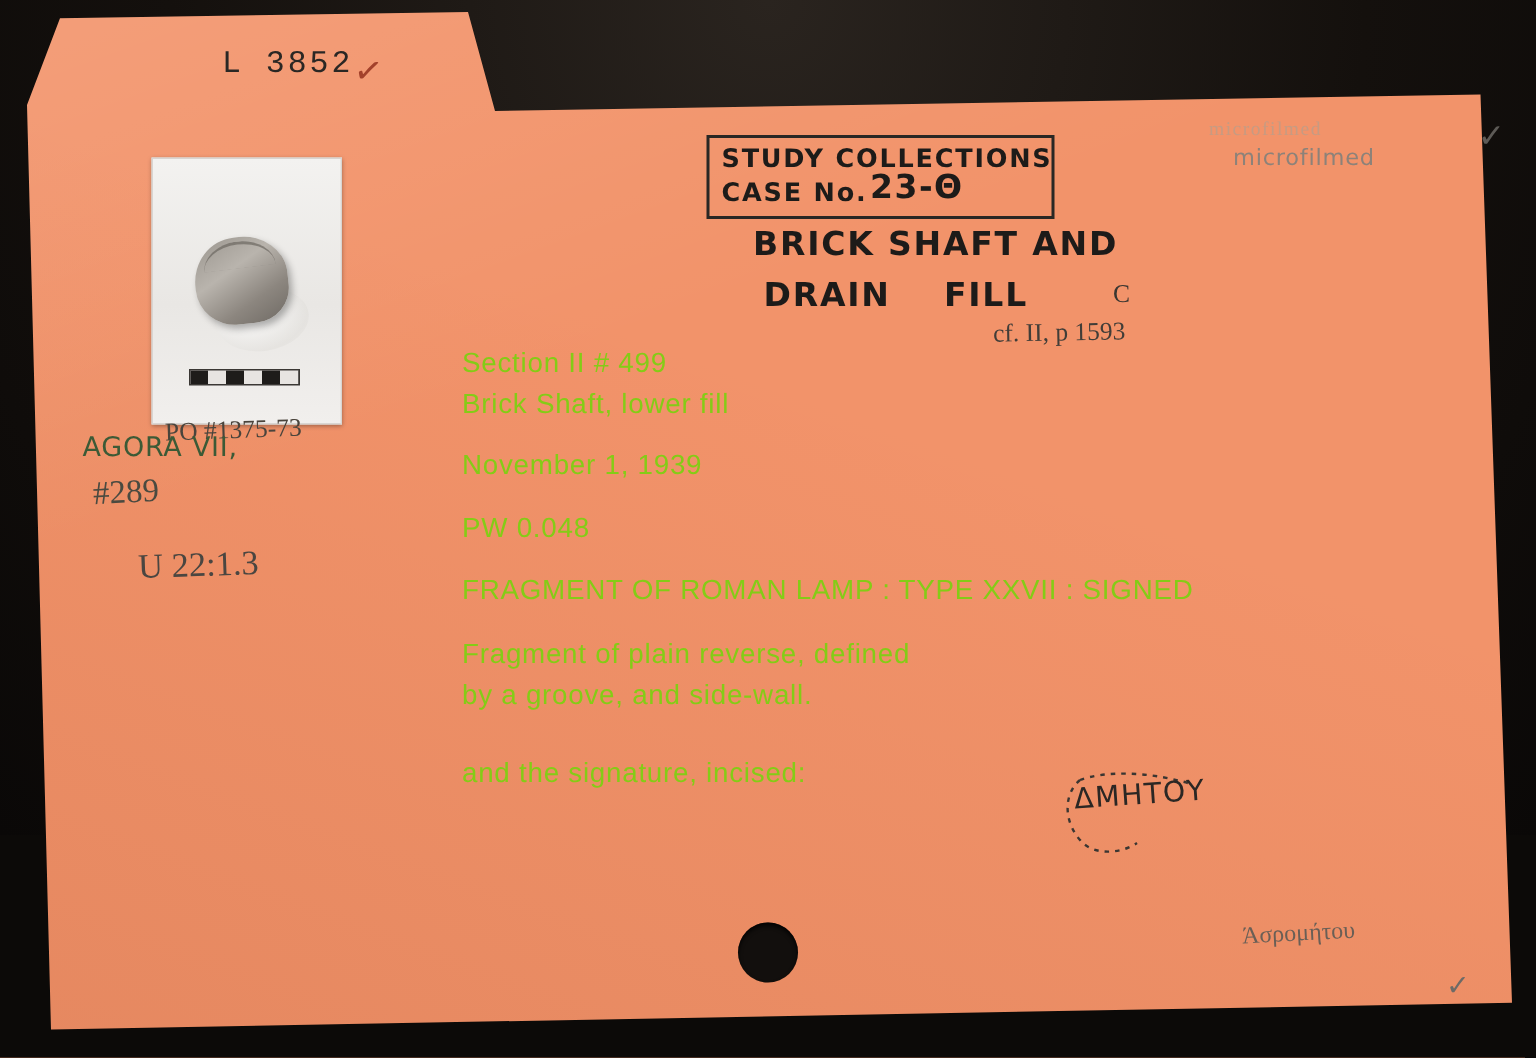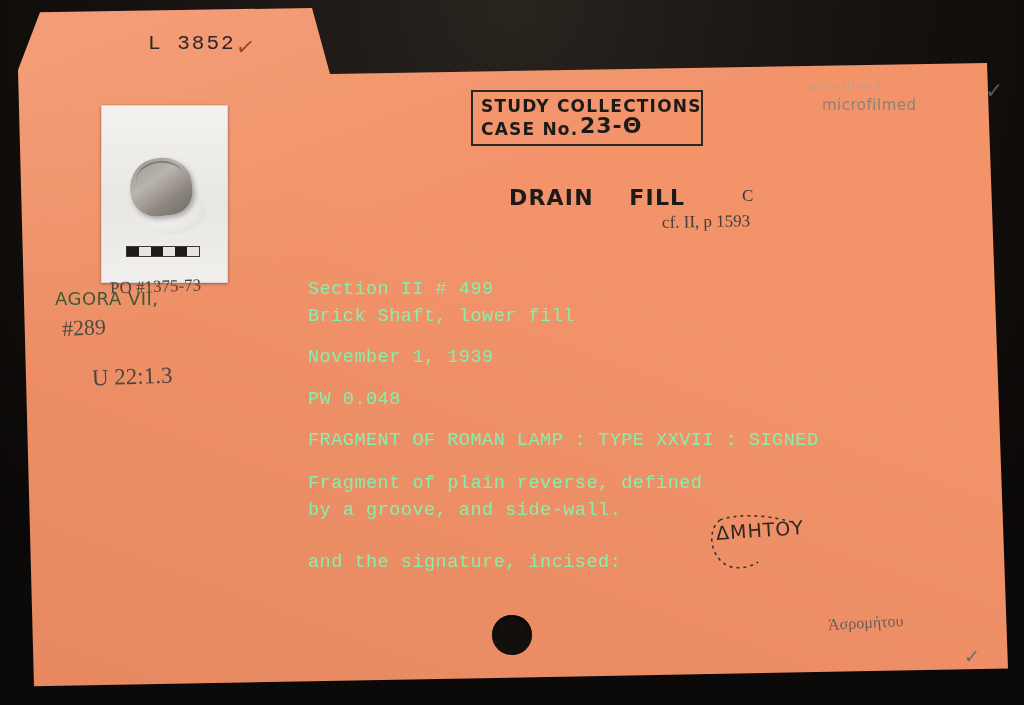--- a/index.html
+++ b/index.html
@@ -61,24 +61,23 @@
   }
 
   .txt {
     position: absolute;
     white-space: pre;
     color: #23211f;
   }
 
   
   .mono {
-    font-family: Liberation Mono, monospace;
-    color: #86efac;
+    font-family: Liberation Sans, sans-serif;
+    color: #84cc16;
     letter-spacing: 0.5px;
-    margin-top: 48px;
   }
 
   
   .stamp {
     font-family: "DejaVu Sans", sans-serif;
     font-weight: bold;
     color: #1d1b19;
     letter-spacing: 1.2px;
   }
 
@@ -353,20 +352,21 @@
   <div id="stamp-box"></div>
   <div class="txt stamp" id="stamp-line1">STUDY COLLECTIONS</div>
   <div class="txt stamp" id="stamp-line2">CASE No.</div>
   <div class="txt" id="case-number">23-Θ</div>
 
   <div class="txt" id="microfilmed-faint">microfilmed</div>
   <div class="txt" id="microfilmed">microfilmed</div>
   <div class="txt" id="check-top-right">✓</div>
   <div class="txt" id="check-bottom-right">✓</div>
 
+  <div class="txt stamp" id="title-line1">BRICK SHAFT AND</div>
   <div class="txt stamp" id="title-line2">DRAIN    FILL</div>
   <div class="txt" id="title-suffix">C</div>
   <div class="txt" id="title-ref">cf. II, p 1593</div>
 
   <div class="txt mono body-line" id="b1">Section II # 499</div>
   <div class="txt mono body-line" id="b2">Brick Shaft, lower fill</div>
   <div class="txt mono body-line" id="b3">November 1, 1939</div>
   <div class="txt mono body-line" id="b4">PW 0.048</div>
   <div class="txt mono body-line" id="b5">FRAGMENT OF ROMAN LAMP : TYPE XXVII : SIGNED</div>
   <div class="txt mono body-line" id="b7">by a groove, and side-wall.</div>

